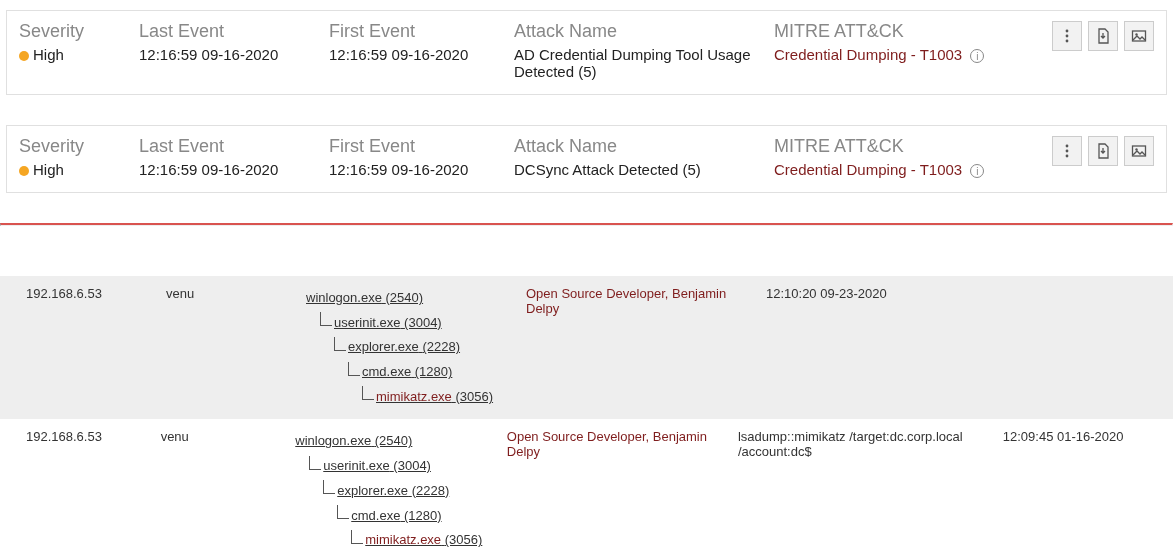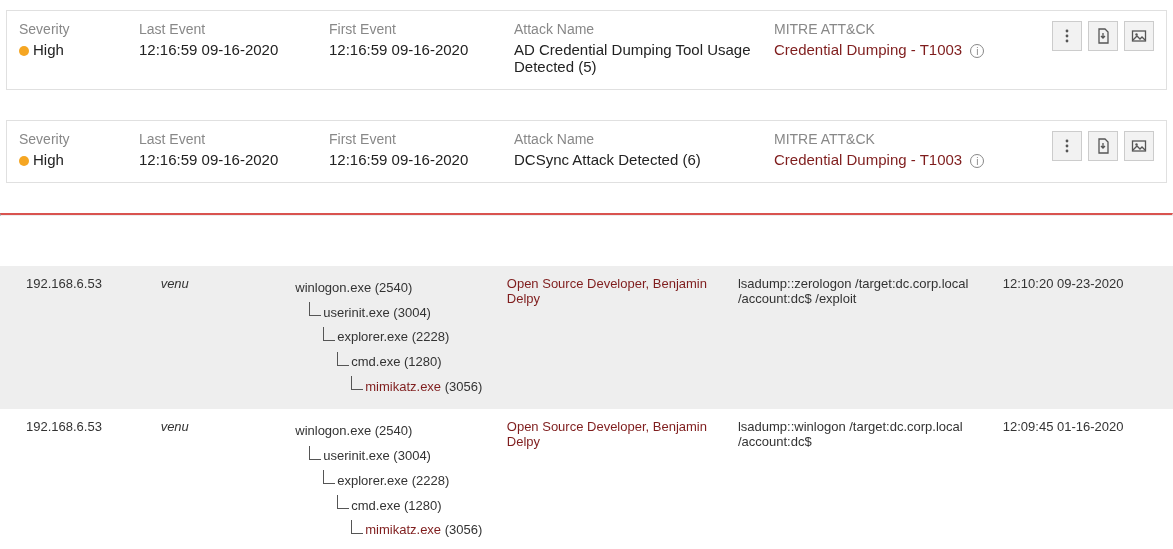--- a/index.html
+++ b/index.html
@@ -22,21 +22,21 @@
     display: flex;
     flex: 1;
   }
   .field {
     display: flex;
     flex-direction: column;
     padding-right: 20px;
   }
   .field-label {
     color: #888;
-    font-size: 14px;
+    font-size: 18px;
     margin-bottom: 4px;
   }
   .field-value {
     color: #222;
     font-size: 15px;
   }
   .sev-dot {
     display: inline-block;
     width: 10px;
     height: 10px;
@@ -86,22 +86,22 @@
   .red-line { border-top: 2px solid #d9534f; margin: 0; }
 
   .detail-row {
     display: flex;
     font-size: 13px;
     padding: 10px 26px;
     align-items: flex-start;
   }
   .detail-row.shaded { background: #eeeeee; }
   .dcol-ip   { width: 140px; }
-  .dcol-user { width: 140px; font-style: italic; }
-  .dcol-tree { width: 220px; }
+  .dcol-user { width: 140px; }
+  .dcol-tree { width: 220px; text-decoration: underline; }
   .dcol-sig  { width: 240px; padding-right: 10px; }
   .dcol-cmd  { width: 275px; padding-right: 10px; word-break: break-word; }
   .dcol-time { width: 150px; text-align: left; }
 
   .proc-tree { line-height: 1.9; }
   .proc-tree .node { white-space: nowrap; }
   .tree-connector {
     display: inline-block;
     width: 12px;
     height: 14px;
@@ -178,21 +178,21 @@
     <div class="field col-lastevent">
       <span class="field-label">Last Event</span>
       <span class="field-value">12:16:59 09-16-2020</span>
     </div>
     <div class="field col-firstevent">
       <span class="field-label">First Event</span>
       <span class="field-value">12:16:59 09-16-2020</span>
     </div>
     <div class="field col-attack">
       <span class="field-label">Attack Name</span>
-      <span class="field-value">DCSync Attack Detected  (6)</span>
+      <span class="field-value">DCSync Attack Detected  (5)</span>
     </div>
     <div class="field col-mitre">
       <span class="field-label">MITRE ATT&amp;CK</span>
       <span class="field-value">
         <span class="link">Credential Dumping - T1003</span>
         <span class="info-circle">i</span>
       </span>
     </div>
   </div>
   <div class="actions">
@@ -228,32 +228,31 @@
       <div class="dcol-ip">192.168.6.53</div>
       <div class="dcol-user">venu</div>
       <div class="dcol-tree proc-tree">
         <div class="node" style="padding-left: 0px;"><span>winlogon.exe</span> <span>(2540)</span></div>
         <div class="node" style="padding-left: 14px;"><span class="tree-connector"></span><span>userinit.exe</span> <span>(3004)</span></div>
         <div class="node" style="padding-left: 28px;"><span class="tree-connector"></span><span>explorer.exe</span> <span>(2228)</span></div>
         <div class="node" style="padding-left: 42px;"><span class="tree-connector"></span><span>cmd.exe</span> <span>(1280)</span></div>
         <div class="node" style="padding-left: 56px;"><span class="tree-connector"></span><span class="link">mimikatz.exe</span> <span>(3056)</span></div>
       </div>
       <div class="dcol-sig"><span class="link">Open Source Developer, Benjamin Delpy</span></div>
-      <div class="dcol-cmd">lsadump::zerologon /target:dc.corp.local /account:dc$ /exploit</div>
       <div class="dcol-time">12:10:20 09-23-2020</div>
     </div>
     <div class="detail-row">
       <div class="dcol-ip">192.168.6.53</div>
       <div class="dcol-user">venu</div>
       <div class="dcol-tree proc-tree">
         <div class="node" style="padding-left: 0px;"><span>winlogon.exe</span> <span>(2540)</span></div>
         <div class="node" style="padding-left: 14px;"><span class="tree-connector"></span><span>userinit.exe</span> <span>(3004)</span></div>
         <div class="node" style="padding-left: 28px;"><span class="tree-connector"></span><span>explorer.exe</span> <span>(2228)</span></div>
         <div class="node" style="padding-left: 42px;"><span class="tree-connector"></span><span>cmd.exe</span> <span>(1280)</span></div>
         <div class="node" style="padding-left: 56px;"><span class="tree-connector"></span><span class="link">mimikatz.exe</span> <span>(3056)</span></div>
       </div>
       <div class="dcol-sig"><span class="link">Open Source Developer, Benjamin Delpy</span></div>
-      <div class="dcol-cmd">lsadump::winlogon /target:dc.corp.local /account:dc$</div>
+      <div class="dcol-cmd">lsadump::mimikatz /target:dc.corp.local /account:dc$</div>
       <div class="dcol-time">12:09:45 01-16-2020</div>
     </div>
   </div>
 
 <hr class="red-line">
 
 </body></html>

